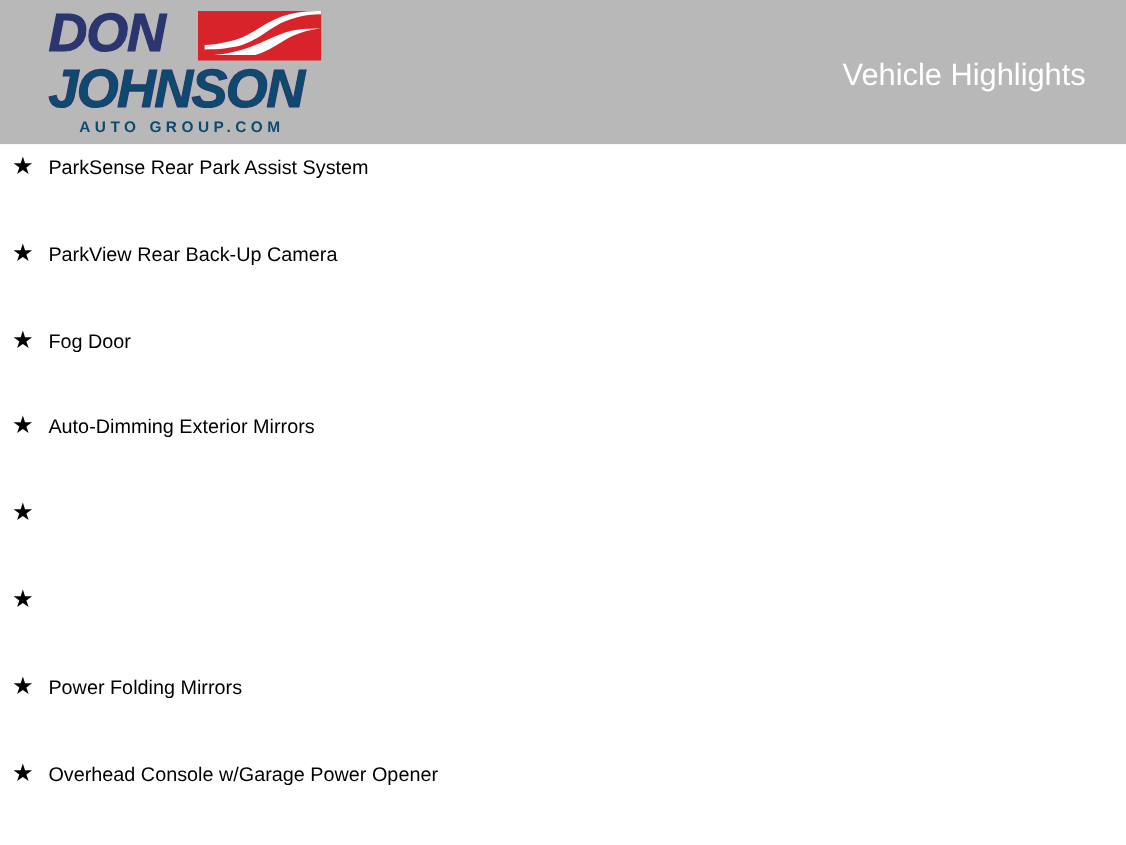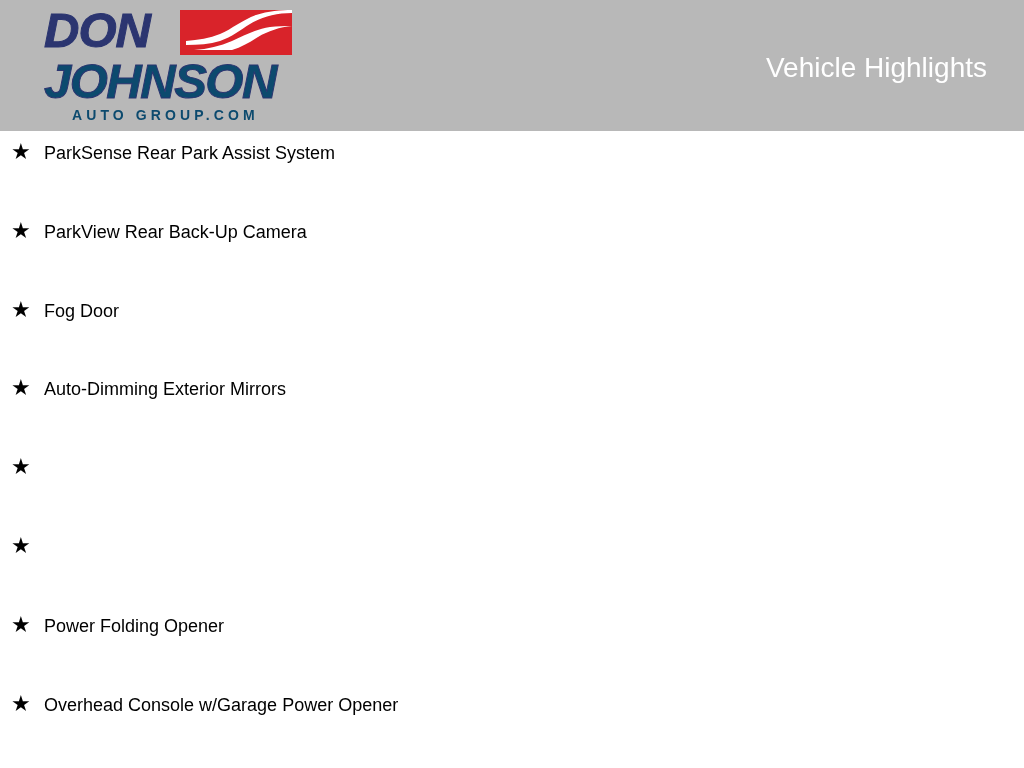--- a/index.html
+++ b/index.html
@@ -214,21 +214,21 @@
     <div class="highlight-item">
       <span class="bullet-star">★</span>
     </div>
 
     <div class="highlight-item">
       <span class="bullet-star">★</span>
     </div>
 
     <div class="highlight-item">
       <span class="bullet-star">★</span>
-      <span class="highlight-label">Power Folding Opener</span>
+      <span class="highlight-label">Power Folding Mirrors</span>
     </div>
 
     <div class="highlight-item">
       <span class="bullet-star">★</span>
       <span class="highlight-label">Overhead Console w/Garage Power Opener</span>
     </div>
 
   </div>
 </div>
 

